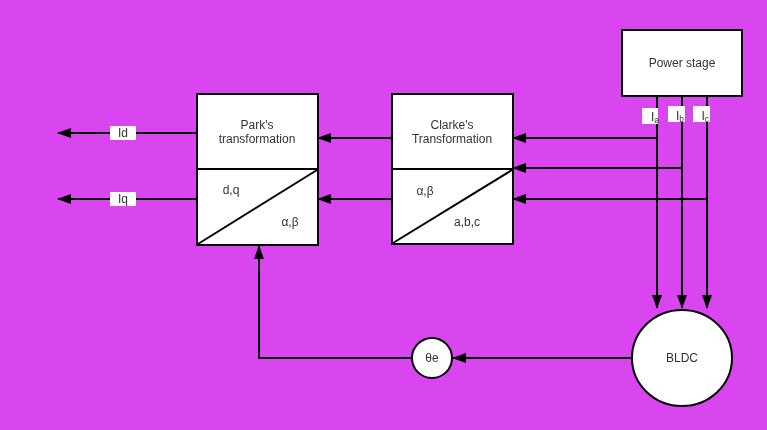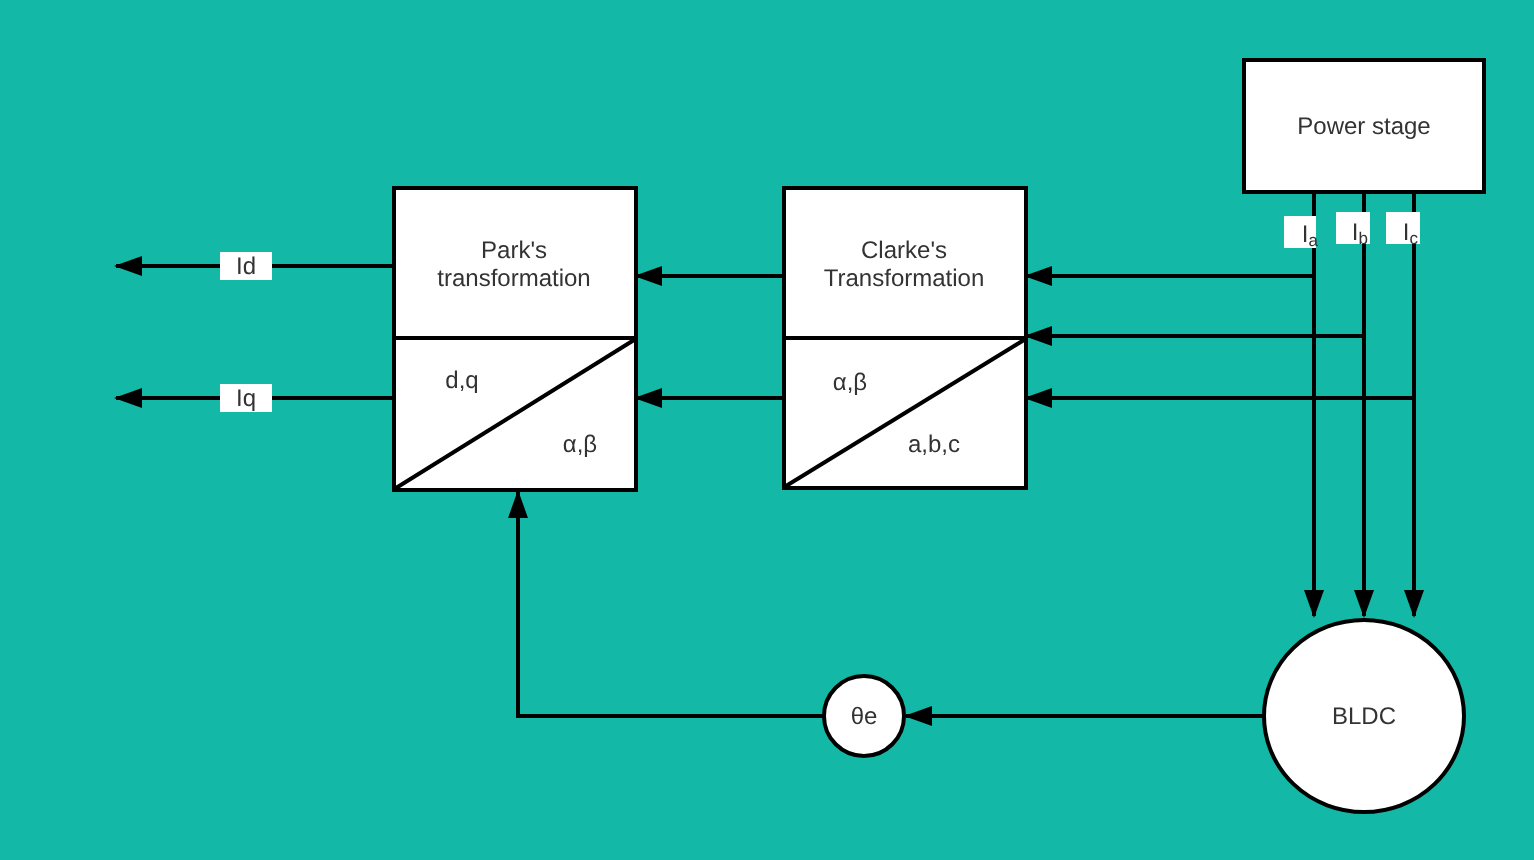--- a/index.html
+++ b/index.html
@@ -1,16 +1,16 @@
 <!DOCTYPE html>
 <html><head>
 <meta charset="utf-8">
 <style>
   html,body{margin:0;padding:0;background:#ffffff;}
-  .canvas{position:relative;width:767px;height:430px;background:#14b8a6;overflow:hidden;}
+  .canvas{position:relative;width:767px;height:430px;background:#d946ef;overflow:hidden;}
   svg{display:block;}
   .shape{fill:#ffffff;stroke:#000000;stroke-width:2;}
   .wire{stroke:#000000;stroke-width:2;fill:none;}
   .thin{stroke:#000000;stroke-width:2;fill:none;}
   text{font-family:"Liberation Sans","DejaVu Sans",sans-serif;fill:#333333;font-size:12px;}
   .mask{fill:#ffffff;stroke:none;}
   .sub{font-size:8.5px;}
 </style>
 </head>
 <body>

